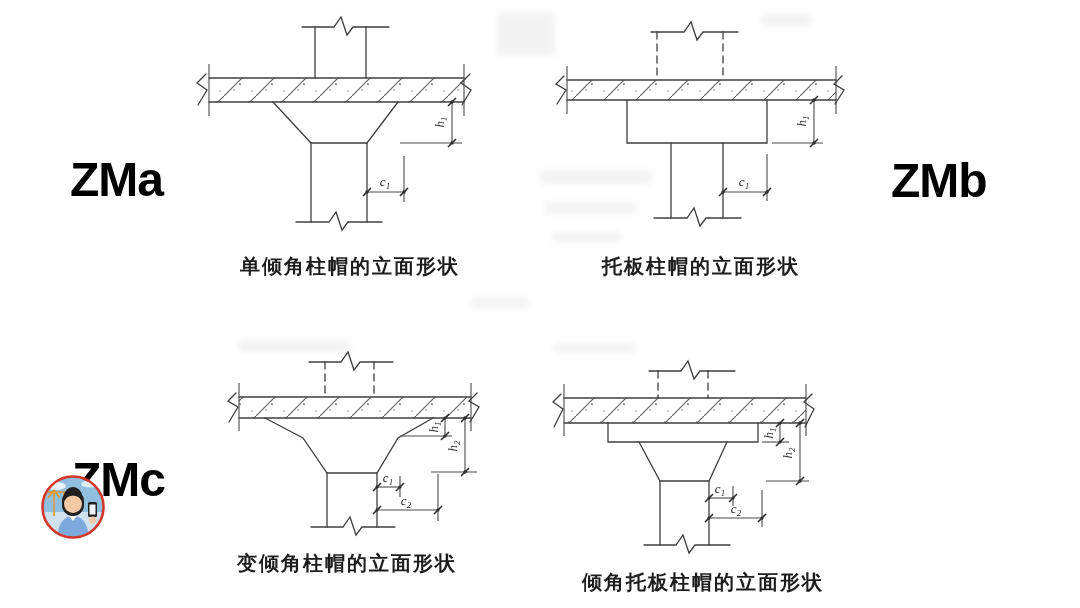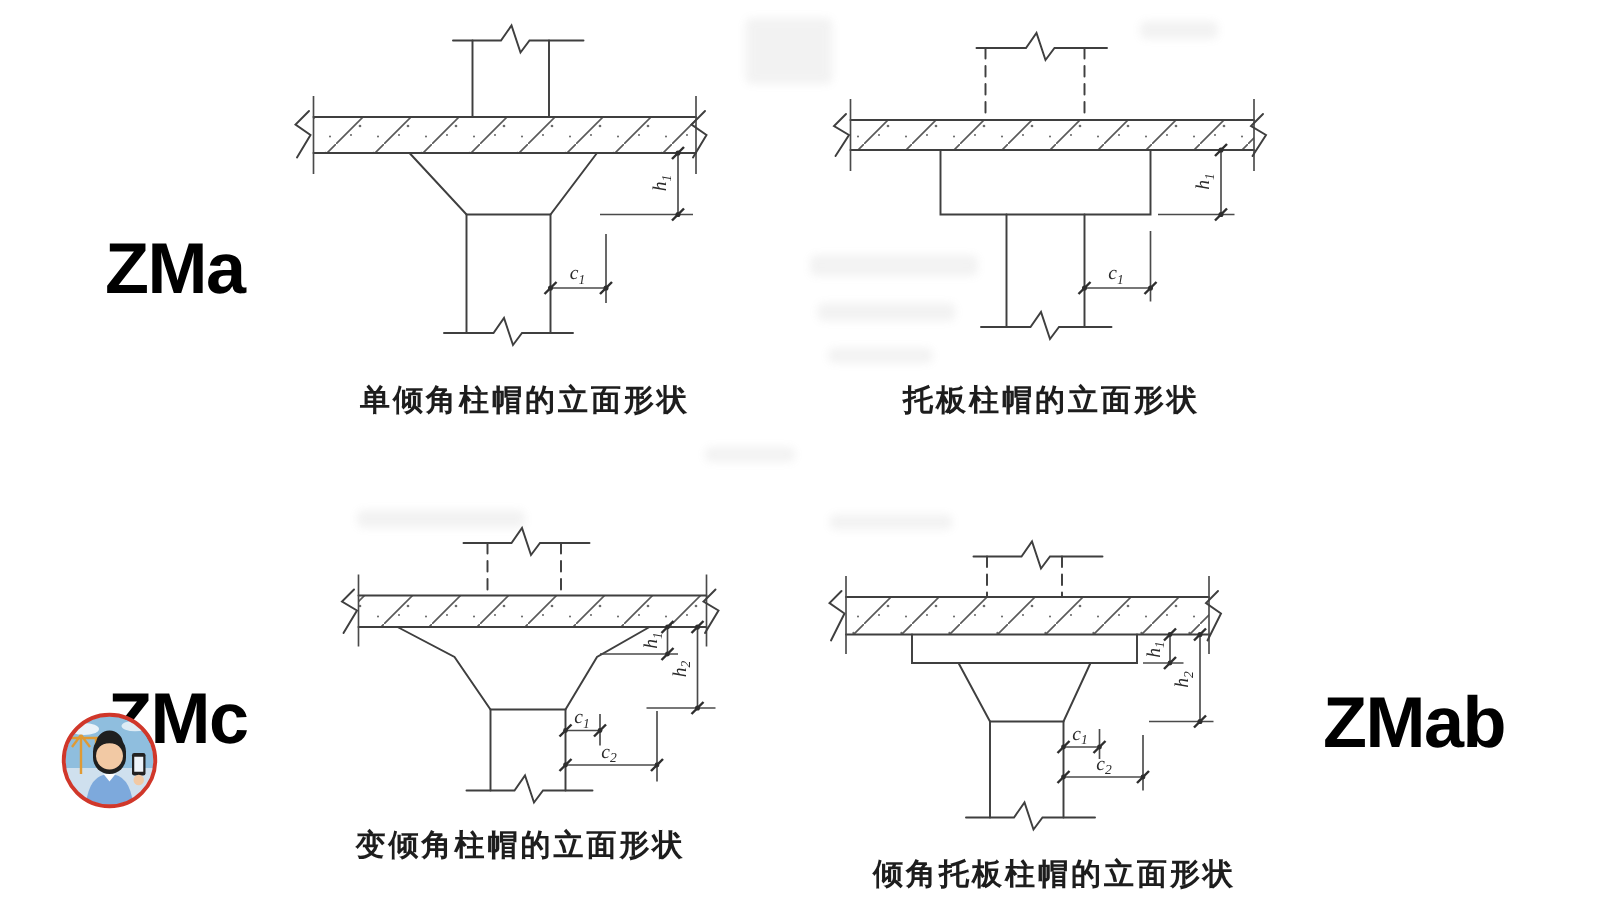--- a/index.html
+++ b/index.html
@@ -281,22 +281,22 @@
       <line class="tick" x1="705" y1="522" x2="713" y2="514"></line>
       <line class="tick" x1="758" y1="522" x2="766" y2="514"></line>
       <circle class="dot" cx="709" cy="518" r="1.6"></circle>
         <circle class="dot" cx="762" cy="518" r="1.6"></circle>
       <text class="dimlab" text-anchor="middle" x="736" y="513"><tspan>c</tspan><tspan class="sub" dy="3">2</tspan></text>
     </g>
     <text class="caption" text-anchor="middle" x="703" y="589">倾角托板柱帽的立面形状</text>
   </svg>
 
   <div class="biglabel" style="left:70px;top:156px;">ZMa</div>
+  <div class="biglabel" style="left:891px;top:157px;">ZMb</div>
   <div class="biglabel" style="left:72px;top:456px;">ZMc</div>
-  <div class="biglabel" style="left:882px;top:459px;">ZMab</div>
 
   <svg class="avatar" width="66" height="66" viewBox="0 0 66 66">
     <defs>
         <clipPath id="avclip">
           <circle cx="33" cy="33" r="29.5"></circle>
         </clipPath>
       </defs>
     <g clip-path="url(#avclip)">
       <rect x="2" y="2" width="62" height="40" fill="#8fbede"></rect>
       <rect x="2" y="38" width="62" height="26" fill="#cfe0ee"></rect>

